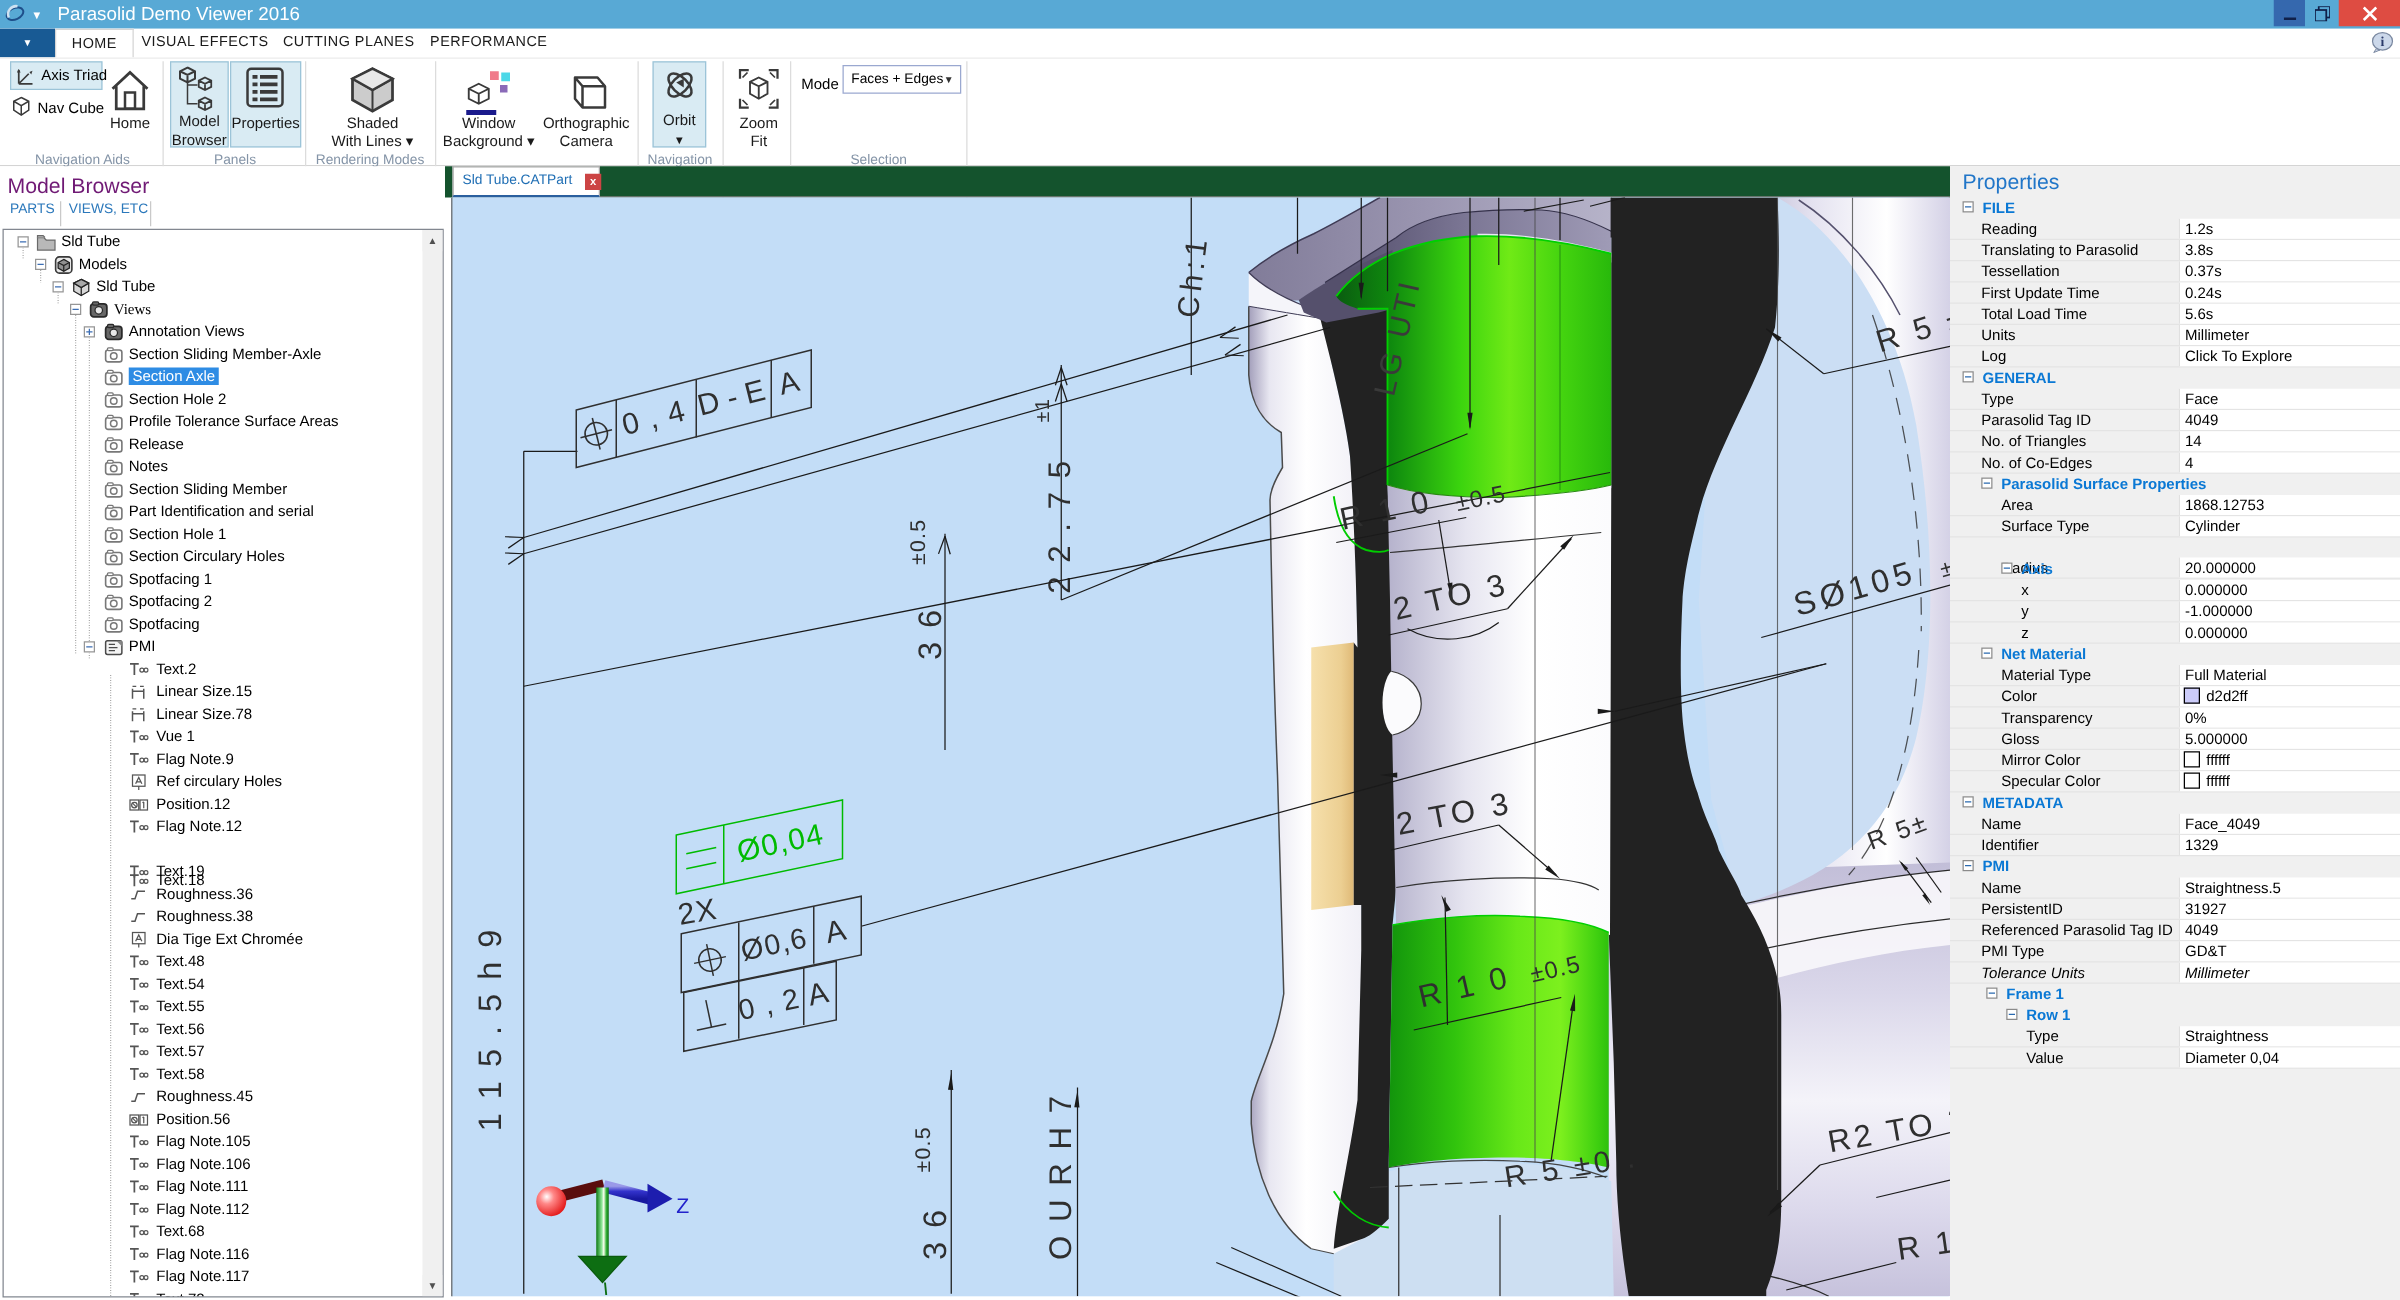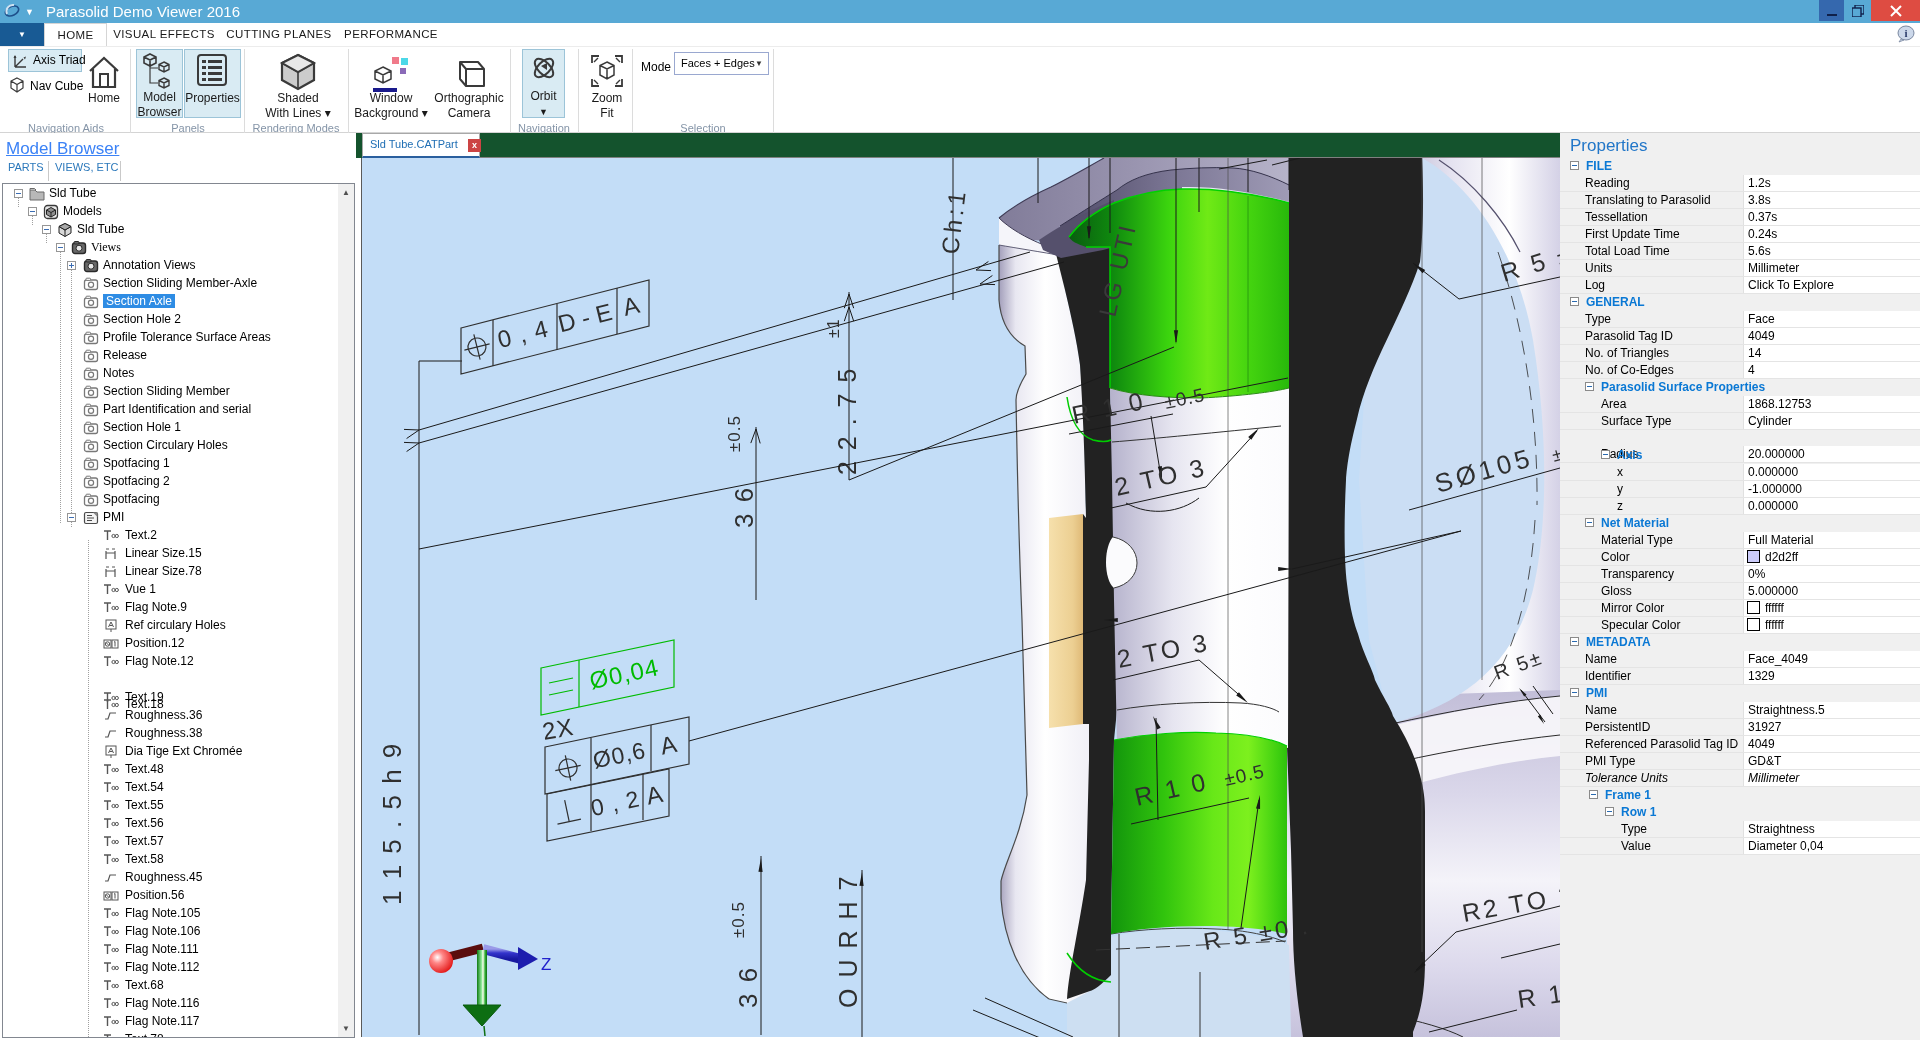--- a/index.html
+++ b/index.html
@@ -15,21 +15,21 @@
 #tabrow { position:absolute; left:0; top:23px; width:1920px; height:23px; background:#fff; }
 #appbtn { position:absolute; left:0; top:0; width:44px; height:23px; background:#185a94; color:#fff; font-size:8px; text-align:center; line-height:23px; }
 .rtab { position:absolute; top:0; height:23px; line-height:23px; font-size:11.5px; color:#1a1a1a; text-align:center; letter-spacing:0.4px; white-space:nowrap; }
 #tab-home { left:44px; width:63px; background:#fff; border:1px solid #d5d5d5; border-bottom:none; }
 #ribbon { position:absolute; left:0; top:46px; width:1920px; height:87px; background:#fff; border-top:1px solid #ececec; border-bottom:1px solid #d4d4d4; }
 .rsep { position:absolute; top:2px; height:116px; width:1px; background:#dcdcdc; }
 .rgl { position:absolute; top:75px; height:12px; font-size:11px; color:#8494a7; text-align:center; }
 .hlbtn { position:absolute; background:#d9ebf3; border:1px solid #9cc4d8; }
 .riclbl { position:absolute; font-size:12px; color:#1a1a1a; text-align:center; line-height:15px; }
 #leftpanel { position:absolute; left:0; top:133px; width:356px; height:907px; background:#fff; }
-#lp-title { position:absolute; left:6px; top:6px; font-size:17px; color:#3b82f6;text-decoration:underline; }
+#lp-title { position:absolute; left:6px; top:6px; font-size:17px; color:#701a75; }
 .lptab { position:absolute; top:28px; font-size:11px; color:#2b78bb; }
 #treebox { position:absolute; left:2px; top:50px; width:353px; height:855px; border:1px solid #828790; background:#fff; overflow:hidden; }
 .trow { position:absolute; height:18px; font-size:12px; color:#000; white-space:nowrap; }
 .trow .lbl { position:relative; top:1px; }
 .eb { position:absolute; width:9px; height:9px; border:1px solid #969696; background:#fff; top:4px; }
 .eb i { position:absolute; left:1px; top:3px; width:5px; height:1px; background:#3c6eb4; }
 .eb.plus b { position:absolute; left:3px; top:1px; width:1px; height:5px; background:#3c6eb4; }
 .ticon { position:absolute; top:1px; }
 .sel { background:#2e8ce4; color:#fff; padding:0 3px; margin-left:-3px; }
 .vdot { position:absolute; width:1px; background-image:linear-gradient(#a0a0a0 1px, transparent 1px); background-size:1px 2px; }

